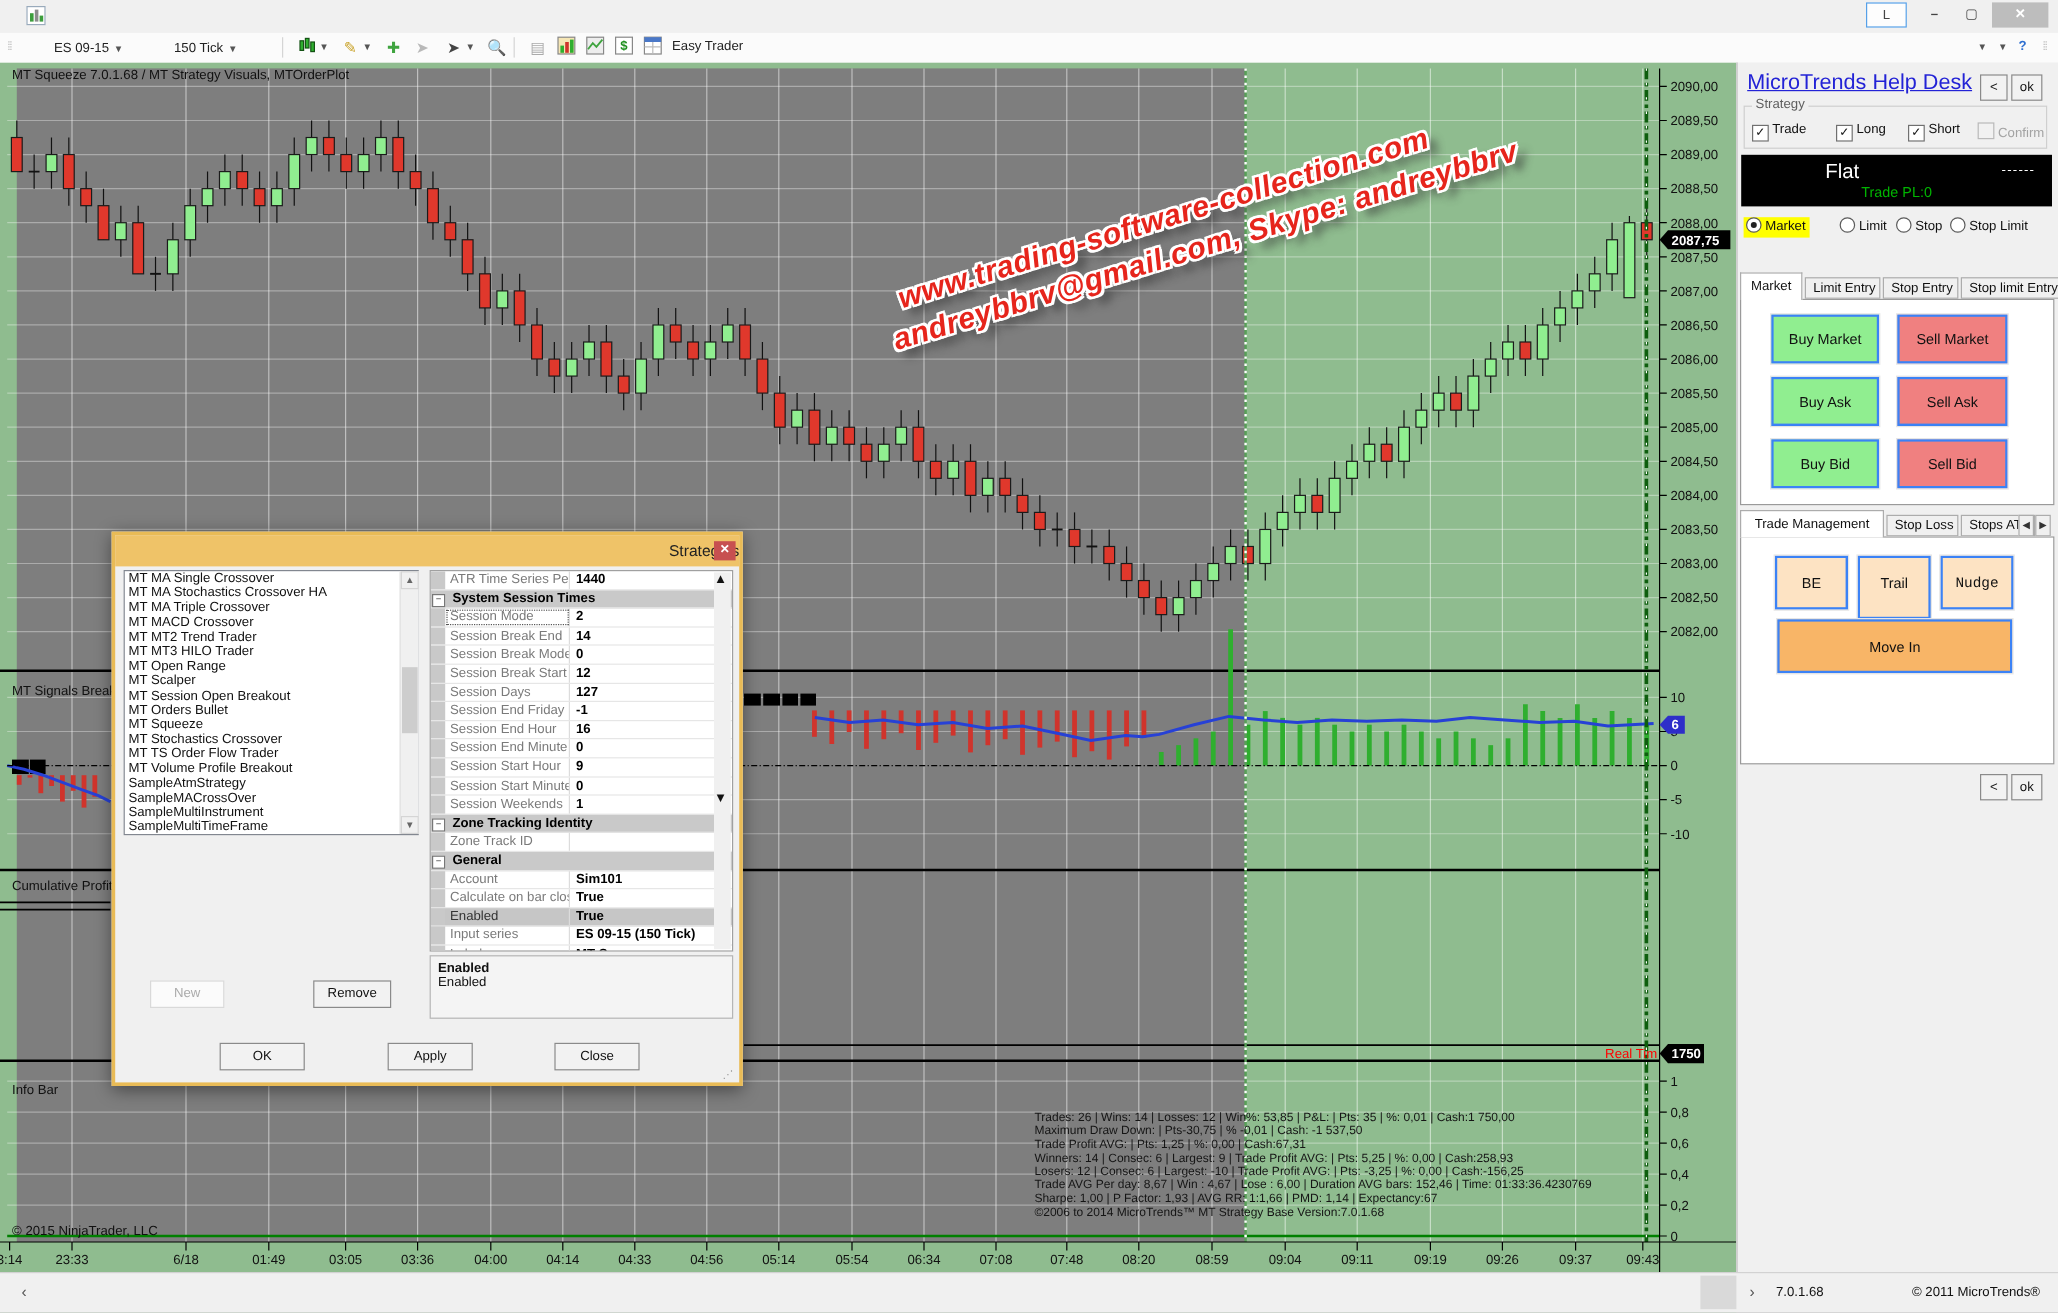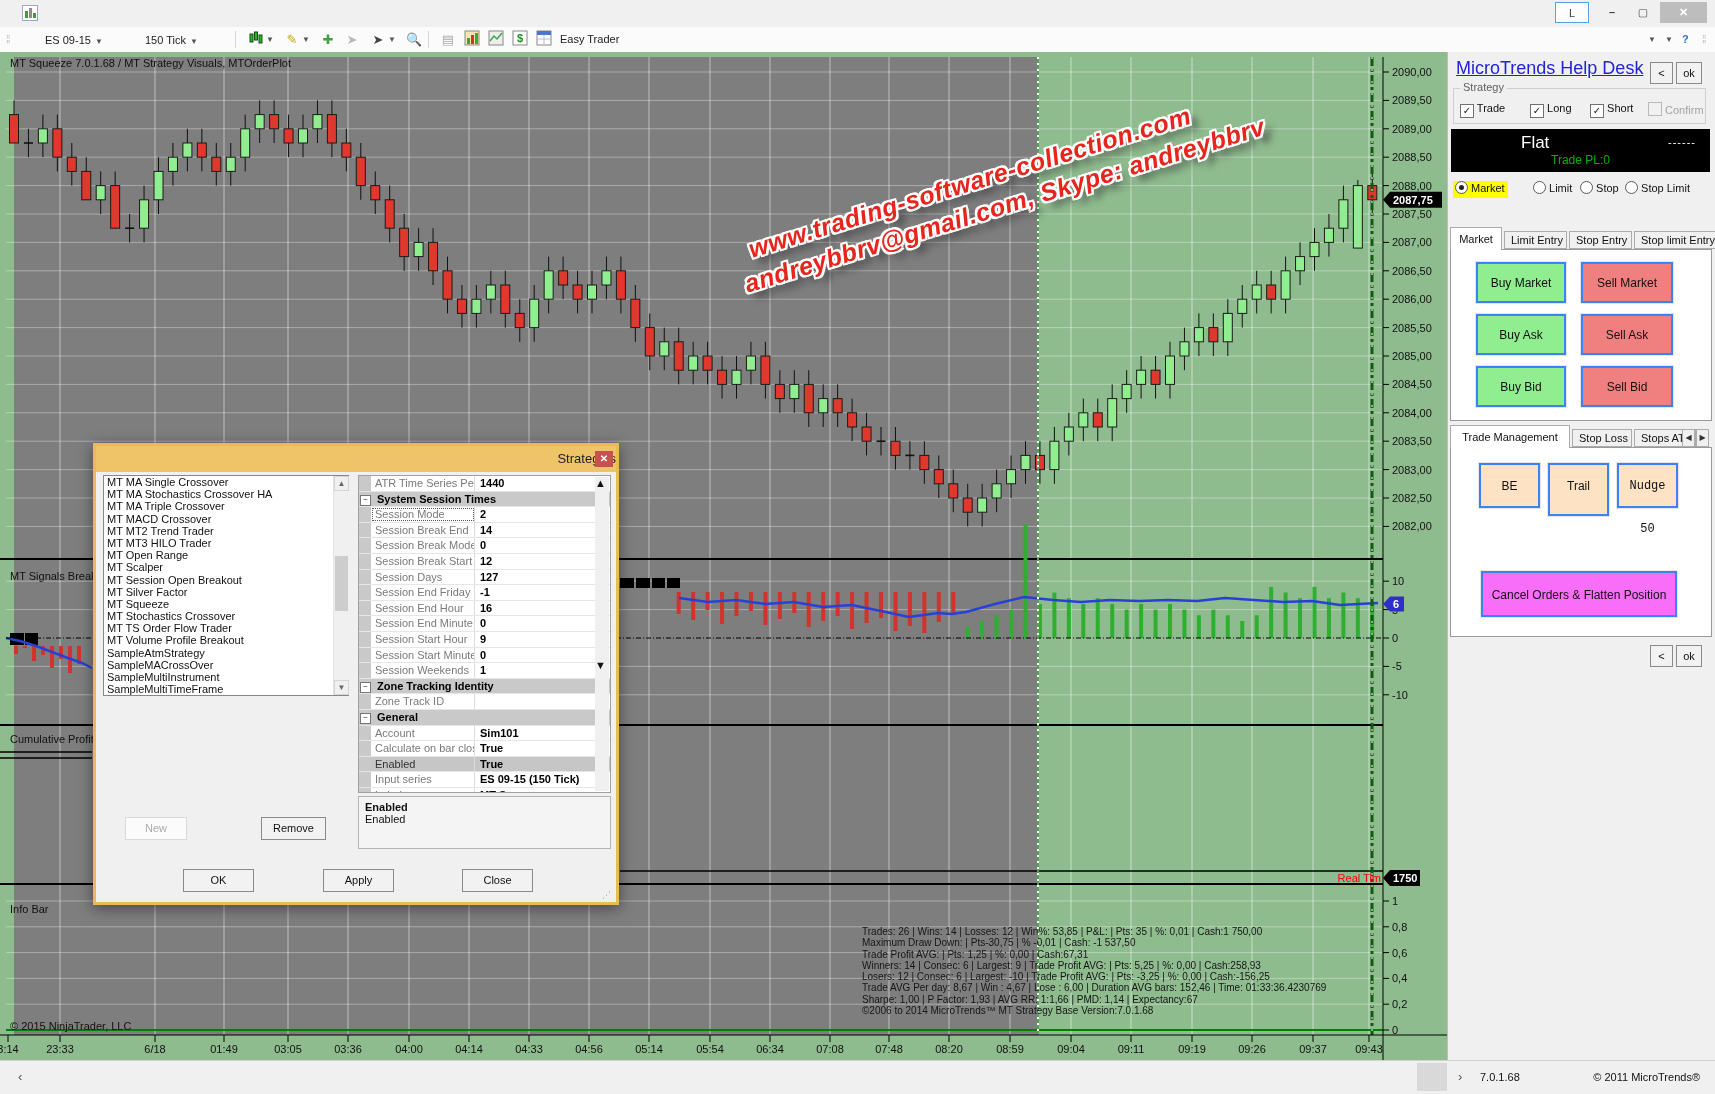--- a/index.html
+++ b/index.html
@@ -691,39 +691,39 @@
         <div class="tab" style="left: 122px; width: 60px;">Stop Loss</div>
         <div class="tab" style="left: 184px; width: 62px;">Stops ATM</div>
       </div>
     <div class="arrbtn" style="left:234px;">◀</div>
     <div class="arrbtn" style="left:248px;">▶</div>
     <div id="rp-tm-buttons">
         <div class="obtn tmb" style="left: 31px; top: 411px; width: 61px; height: 45px; line-height: 43px;">BE</div>
         <div class="obtn tmb" style="left: 100px; top: 411px; width: 61px; height: 53px; line-height: 43px;">Trail</div>
         <div class="obtn tmb" style="left: 169px; top: 411px; width: 61px; height: 45px; line-height: 43px; font-family: Liberation Mono, monospace;">Nudge 50</div>
       </div>
-    <div id="rp-cancel" class="obtn" style="left:33px;top:519px;width:196px;height:46px;line-height:44px;">Cancel Orders &amp; Flatten Position</div>
+    <div id="rp-movein" class="obtn" style="left:33px;top:464px;width:196px;height:45px;line-height:43px;">Move In</div>
     <div class="abs rp-btn" style="left:202px;top:593px;width:23px;">&lt;</div>
     <div class="abs rp-btn" style="left:228px;top:593px;width:26px;">ok</div>
   </div>
 
   <div id="dialog" class="abs">
     <div id="dlg-title" class="abs">Strategies</div>
     <div id="dlg-close" class="abs">✕</div>
     <div id="lb-av" class="abs listbox">
         <div class="it">MT MA Single Crossover</div>
         <div class="it">MT MA Stochastics Crossover HA</div>
         <div class="it">MT MA Triple Crossover</div>
         <div class="it">MT MACD Crossover</div>
         <div class="it">MT MT2 Trend Trader</div>
         <div class="it">MT MT3 HILO Trader</div>
         <div class="it">MT Open Range</div>
         <div class="it">MT Scalper</div>
         <div class="it">MT Session Open Breakout</div>
-        <div class="it">MT Silver Factor</div>
+        <div class="it">MT Orders Bullet</div>
         <div class="it">MT Squeeze</div>
         <div class="it">MT Stochastics Crossover</div>
         <div class="it">MT TS Order Flow Trader</div>
         <div class="it">MT Volume Profile Breakout</div>
         <div class="it">SampleAtmStrategy</div>
         <div class="it">SampleMACrossOver</div>
         <div class="it">SampleMultiInstrument</div>
         <div class="it">SampleMultiTimeFrame</div>
       </div>
     <div class="sb" style="left:237px;top:30px;height:219px;">

